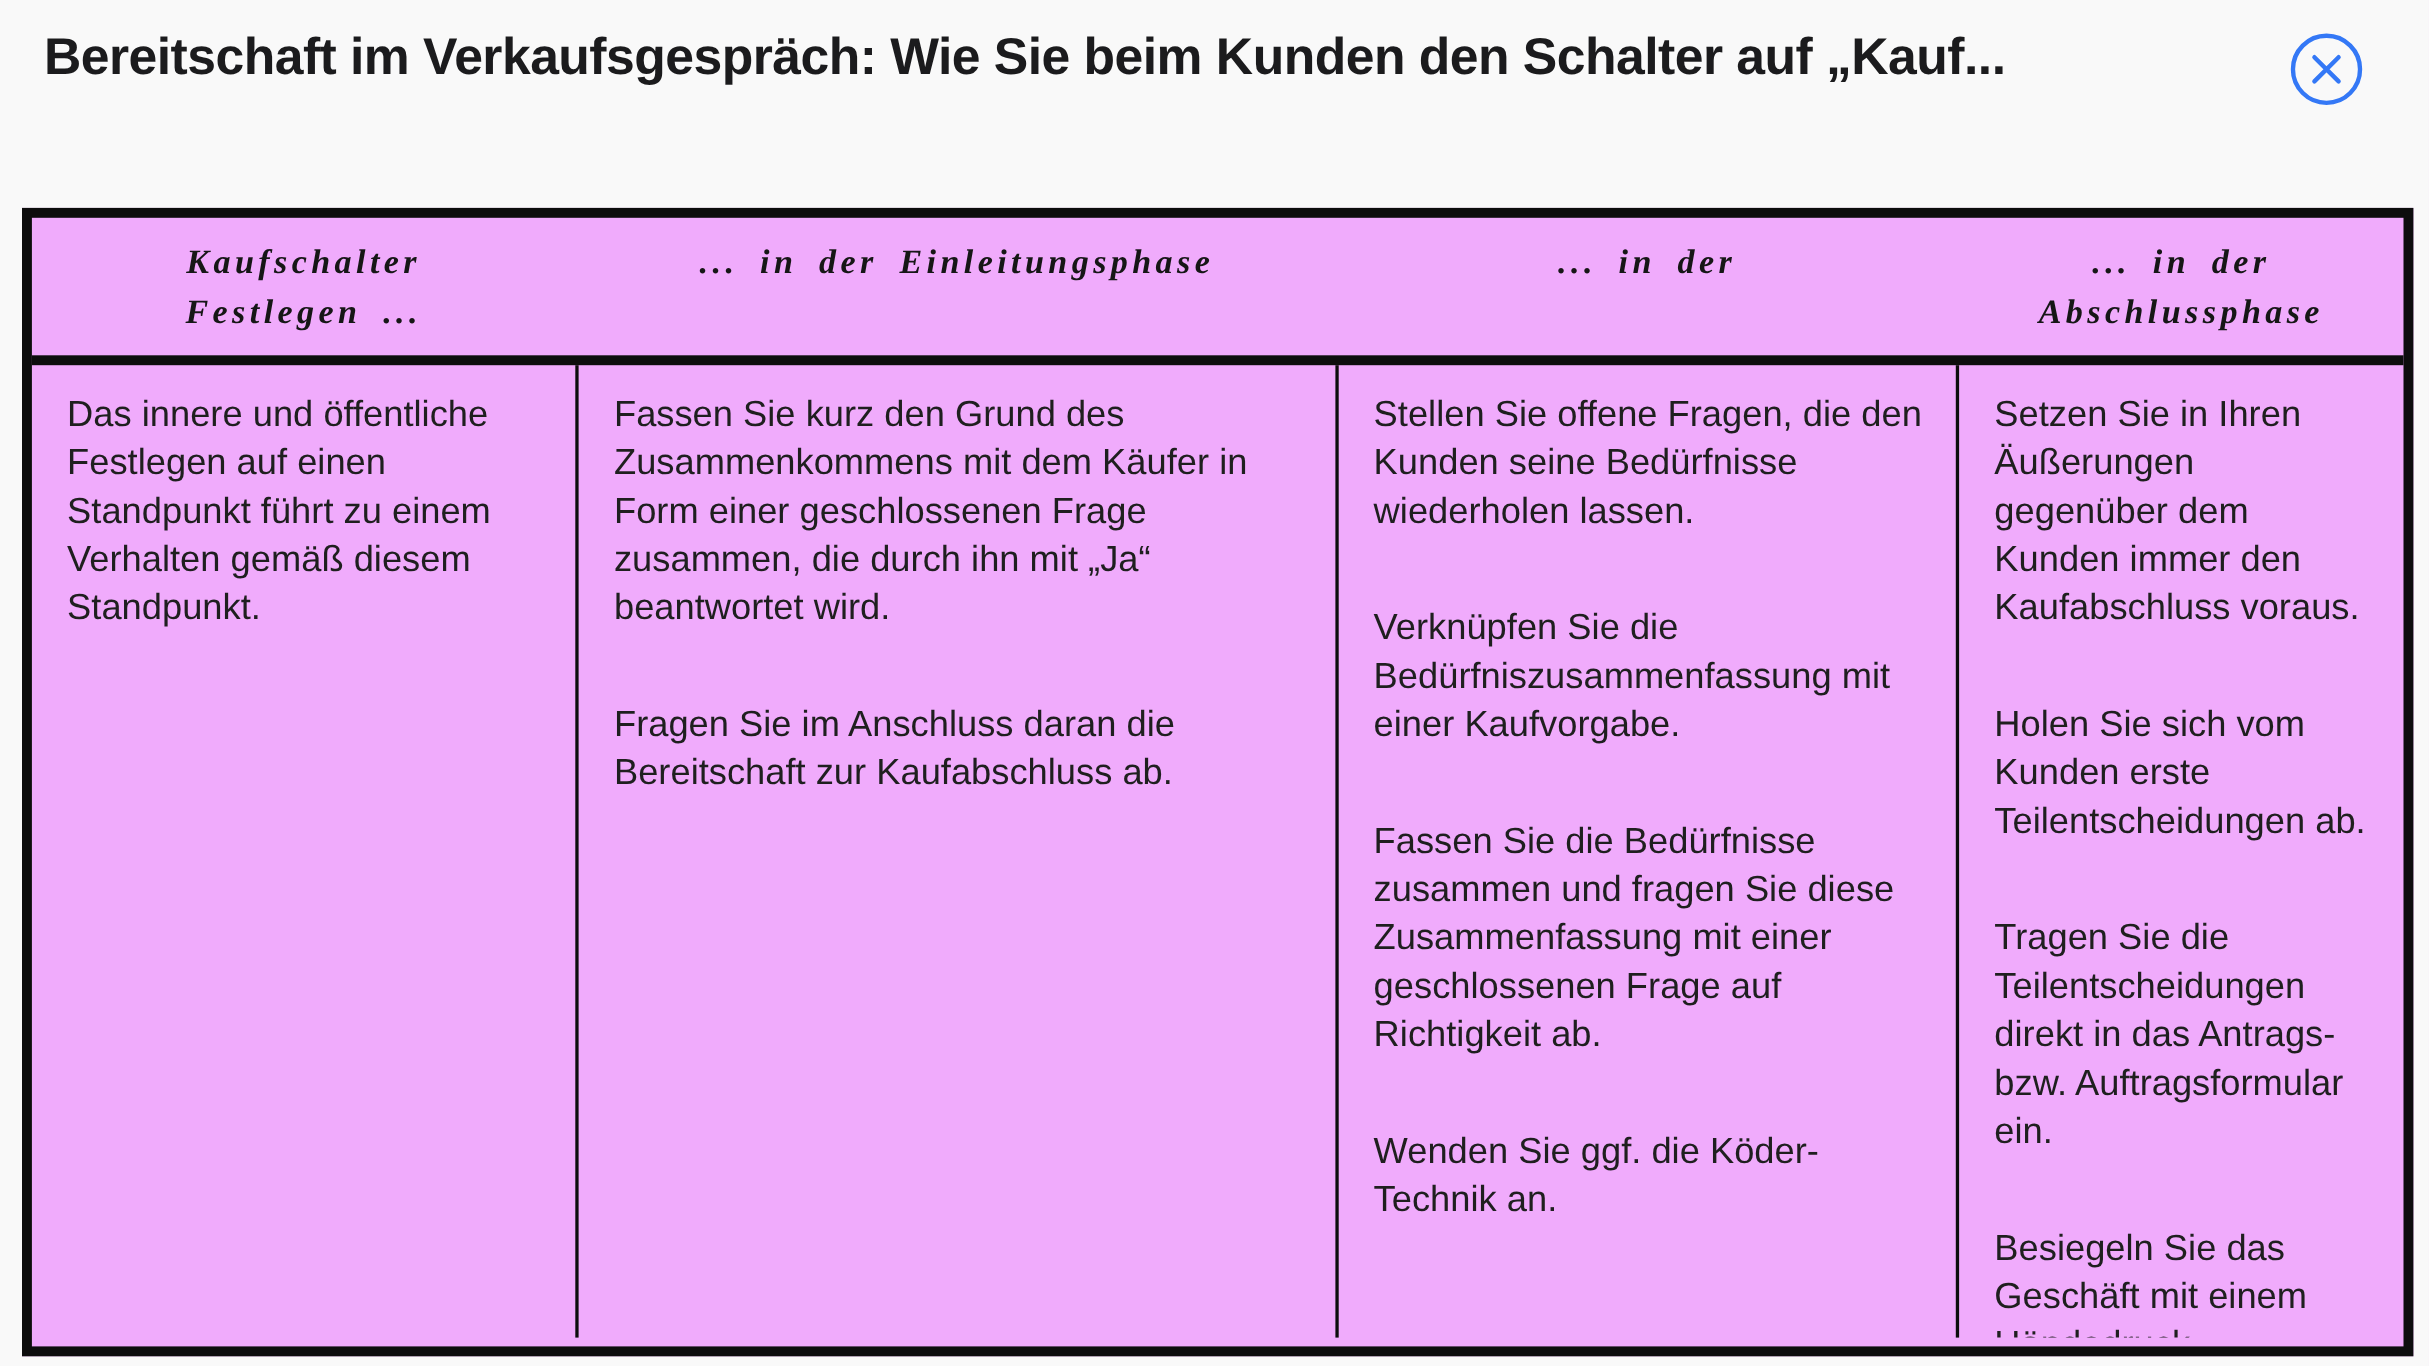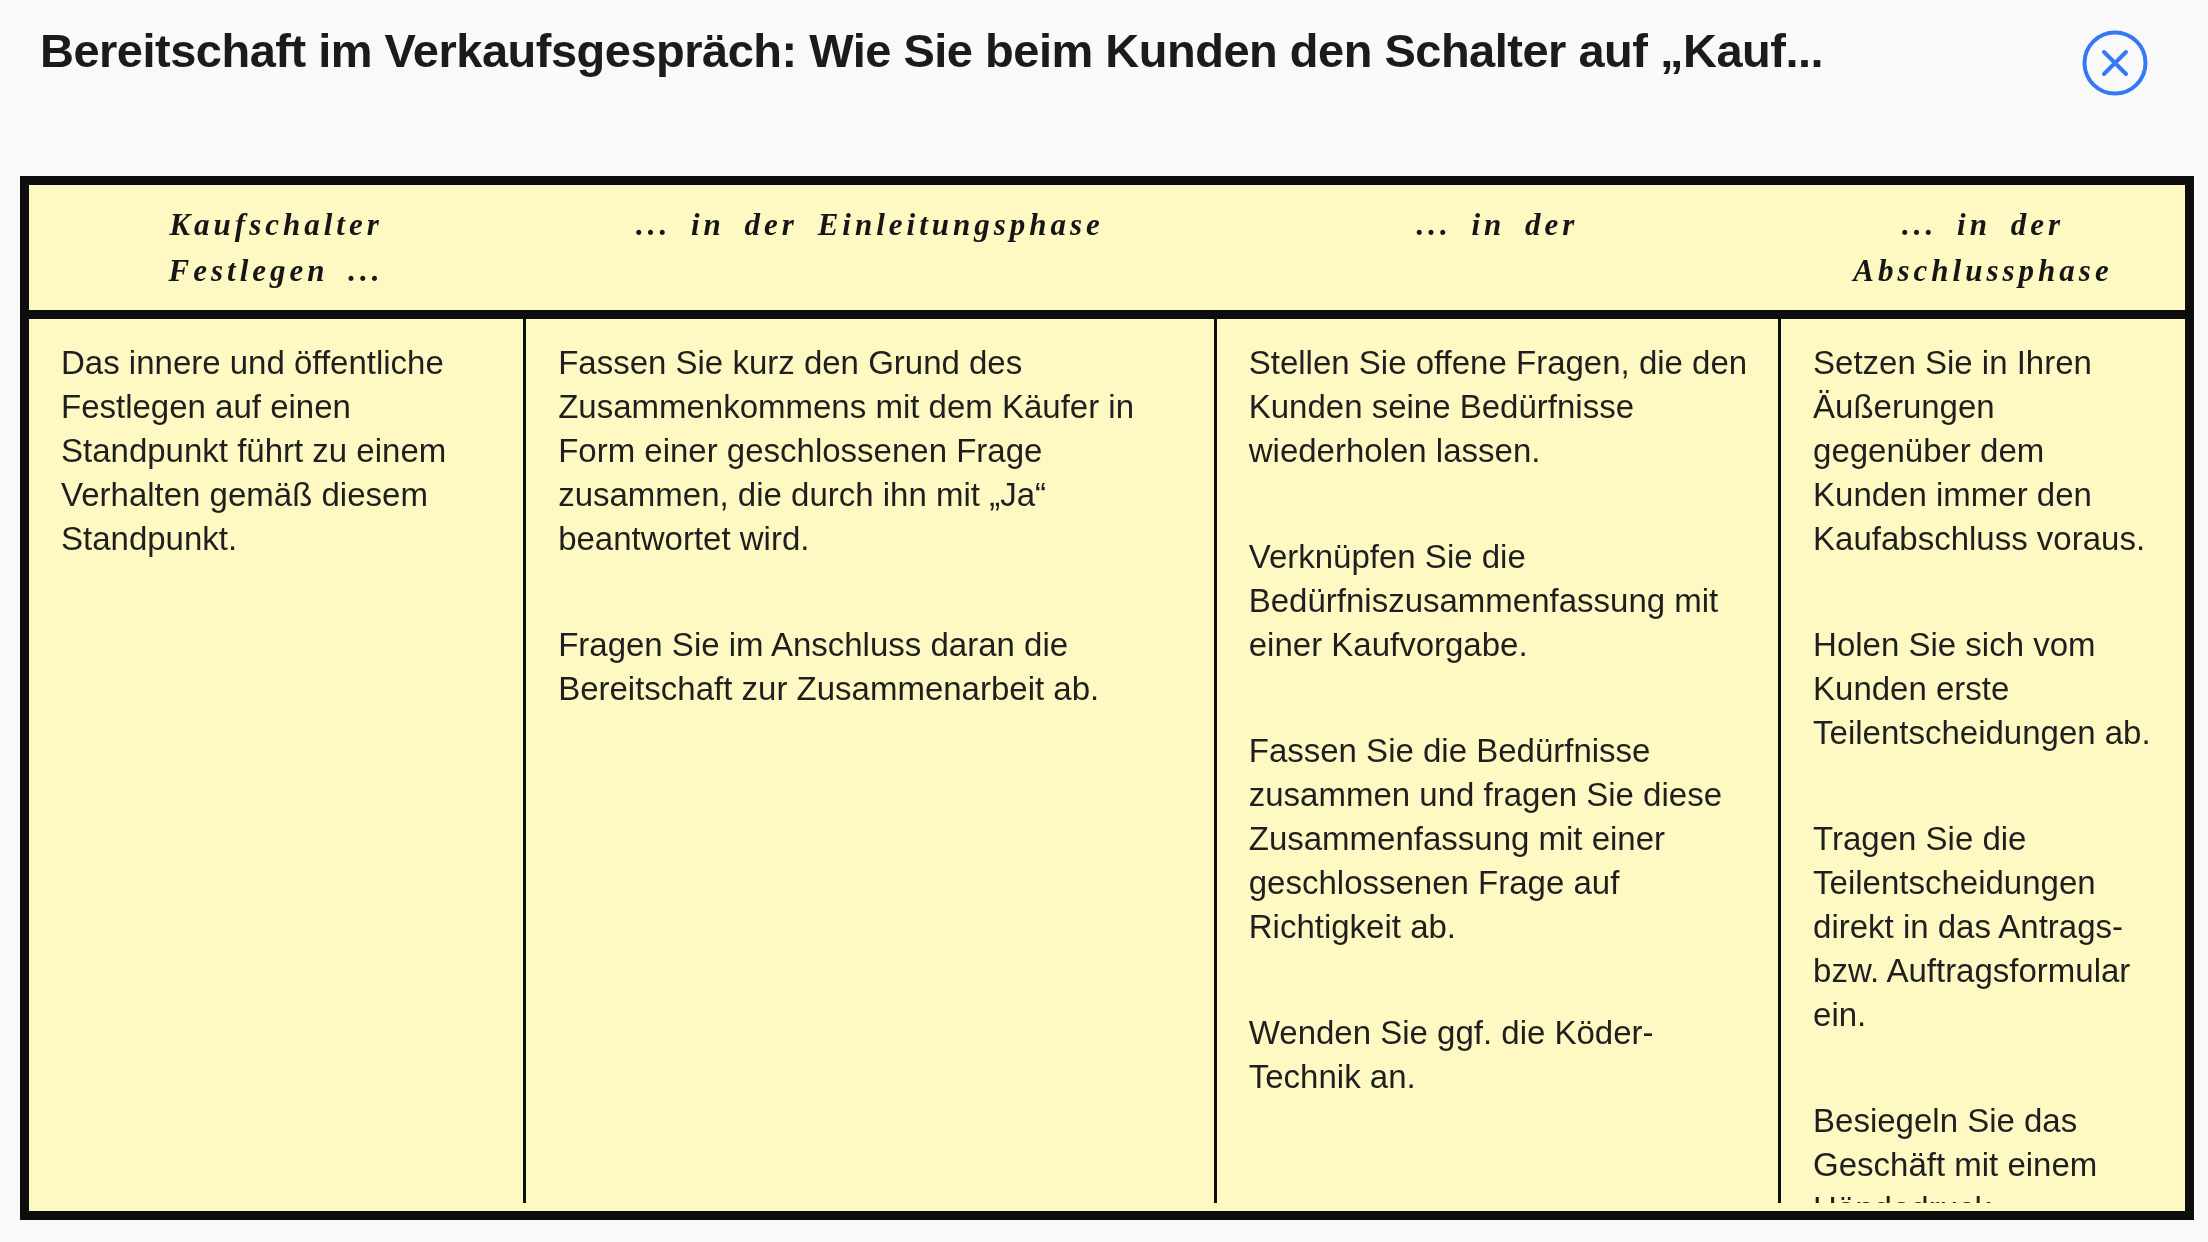--- a/index.html
+++ b/index.html
@@ -39,26 +39,26 @@
     background: transparent;
     border: none;
     padding: 0;
     cursor: pointer;
   }
   .close-btn svg { display: block; }
 
   .doc-table {
     position: absolute;
     left: 20px;
-    top: 176px;
+    top: 189px;
     width: 2174px;
     height: 1044px;
     border: 9px solid #0d0d0d;
     box-sizing: border-box;
-    background: #fef9c3;
+    background: #f0abfc;
   }
   .thead {
     display: grid;
     grid-template-columns: 493fr 689fr 563fr 406fr;
     height: 125px;
     border-bottom: 9px solid #0d0d0d;
     box-sizing: content-box;
   }
   .thead .hcell {
     padding-top: 17px;
@@ -124,21 +124,21 @@
       <span class="hline">... in der</span>
       <span class="hline">Abschlussphase</span>
     </div>
   </div>
   <div class="tbody">
     <div class="bcell">
       <p>Das innere und öffentliche Festlegen auf einen Standpunkt führt zu einem Verhalten gemäß diesem Standpunkt.</p>
     </div>
     <div class="bcell">
       <p>Fassen Sie kurz den Grund des Zusammenkommens mit dem Käufer in Form einer geschlossenen Frage zusammen, die durch ihn mit „Ja“ beantwortet wird.</p>
-      <p>Fragen Sie im Anschluss daran die Bereitschaft zur Zusammenarbeit ab.</p>
+      <p>Fragen Sie im Anschluss daran die Bereitschaft zur Kaufabschluss ab.</p>
     </div>
     <div class="bcell">
       <p>Stellen Sie offene Fragen, die den Kunden seine Bedürfnisse wiederholen lassen.</p>
       <p>Verknüpfen Sie die Bedürfniszusammenfassung mit einer Kaufvorgabe.</p>
       <p>Fassen Sie die Bedürfnisse zusammen und fragen Sie diese Zusammenfassung mit einer geschlossenen Frage auf Richtigkeit ab.</p>
       <p>Wenden Sie ggf. die Köder-Technik an.</p>
     </div>
     <div class="bcell">
       <p>Setzen Sie in Ihren Äußerungen gegenüber dem Kunden immer den Kaufabschluss voraus.</p>
       <p>Holen Sie sich vom Kunden erste Teilentscheidungen ab.</p>

